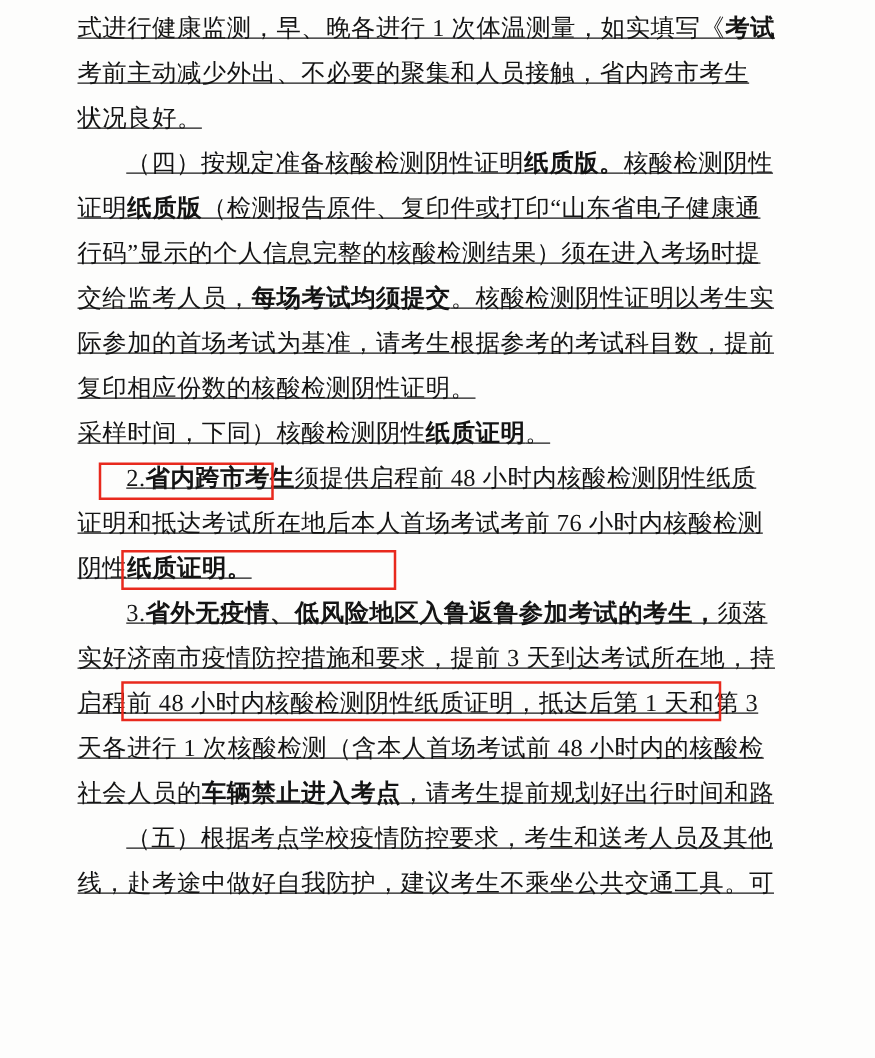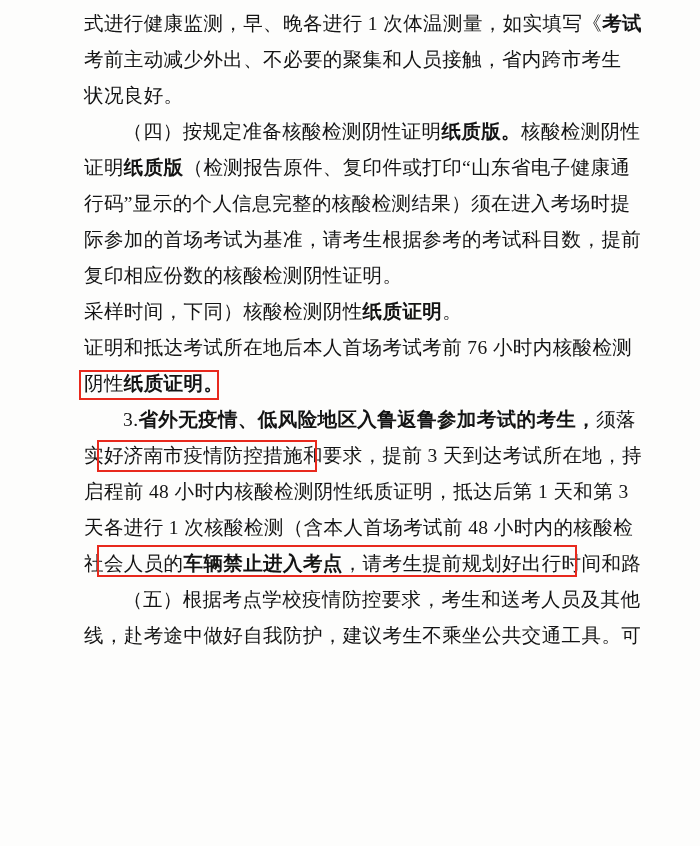--- a/index.html
+++ b/index.html
@@ -16,22 +16,23 @@
   }
   .page {
     position: relative;
     width: 700px;
     height: 846px;
     background: #fdfdfc;
     padding: 0;
     box-sizing: border-box;
   }
   .doc-body {
-    padding: 6px 36px 0 84px;
+    padding: 6px 36px 0 62px;
     box-sizing: border-box;
+    text-decoration: underline;
   }
   p.para {
     margin: 0;
     font-size: 19.5px;
     line-height: 36px;
     letter-spacing: 0.4px;
     text-align: justify;
     text-justify: inter-ideograph;
     color: #141414;
   }
@@ -65,28 +66,30 @@
     <p class="para"><span>考前主动减少外出、不必要的聚集和人员接触，省内跨市考生</span></p>
 
     <p class="para"><span>状况良好。</span></p>
 
     <p class="para indent"><span>（四）按规定准备核酸检测阴性证明</span><span class="bold">纸质版。</span><span>核酸检测阴性</span></p>
 
     <p class="para"><span>证明</span><span class="bold">纸质版</span><span>（检测报告原件、复印件或打印“山东省电子健康通</span></p>
 
     <p class="para"><span>行码”显示的个人信息完整的核酸检测结果）须在进入考场时提</span></p>
 
+    <p class="para"><span>交给监考人员，</span><span class="bold">每场考试均须提交</span><span>。核酸检测阴性证明以考生实</span></p>
 
     <p class="para"><span>际参加的首场考试为基准，请考生根据参考的考试科目数，提前</span></p>
 
     <p class="para"><span>复印相应份数的核酸检测阴性证明。</span></p>
 
 
     <p class="para"><span>采样时间，下同）核酸检测阴性</span><span class="bold">纸质证明</span><span>。</span></p>
 
+    <p class="para indent"><span>2.</span><span class="bold">省内跨市考生</span><span>须提供启程前 48 小时内核酸检测阴性纸质</span></p>
 
     <p class="para"><span>证明和抵达考试所在地后本人首场考试考前 76 小时内核酸检测</span></p>
 
     <p class="para"><span>阴性</span><span class="bold">纸质证明。</span></p>
 
     <p class="para indent"><span>3.</span><span class="bold">省外无疫情、低风险地区入鲁返鲁参加考试的考生，</span><span>须落</span></p>
 
     <p class="para"><span>实好济南市疫情防控措施和要求，提前 3 天到达考试所在地，持</span></p>
 
     <p class="para"><span>启程前 48 小时内核酸检测阴性纸质证明，抵达后第 1 天和第 3</span></p>

